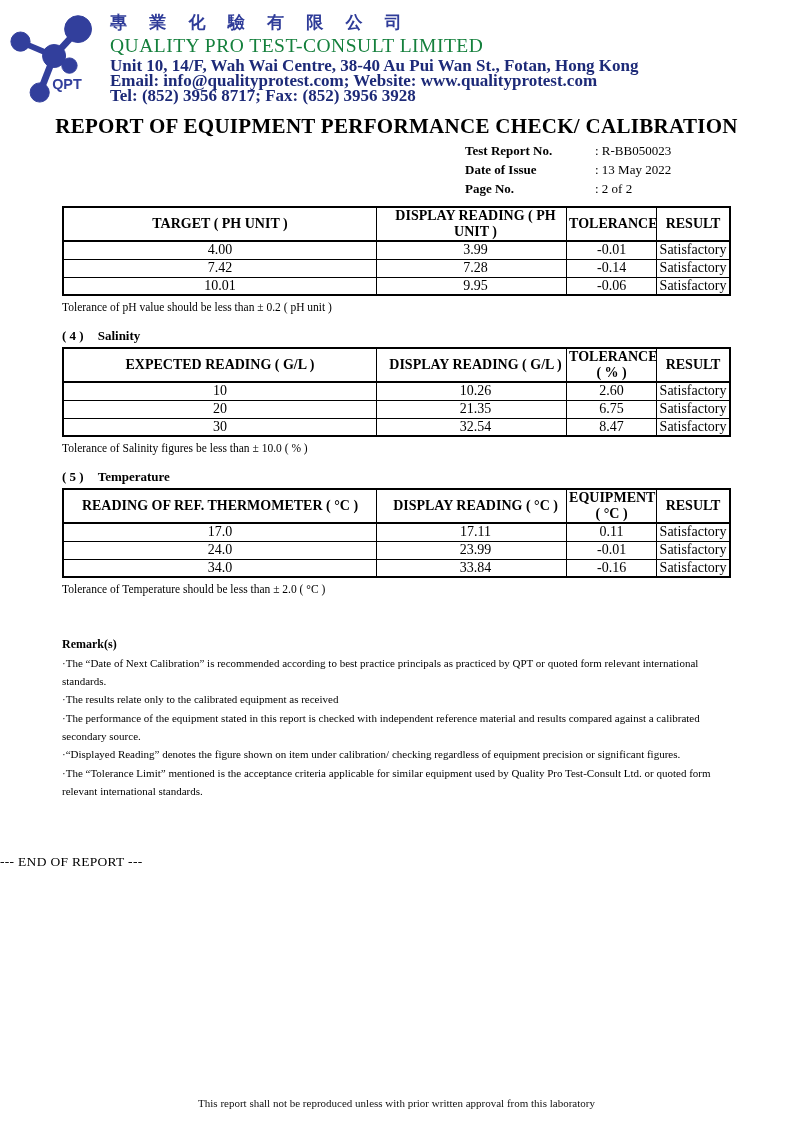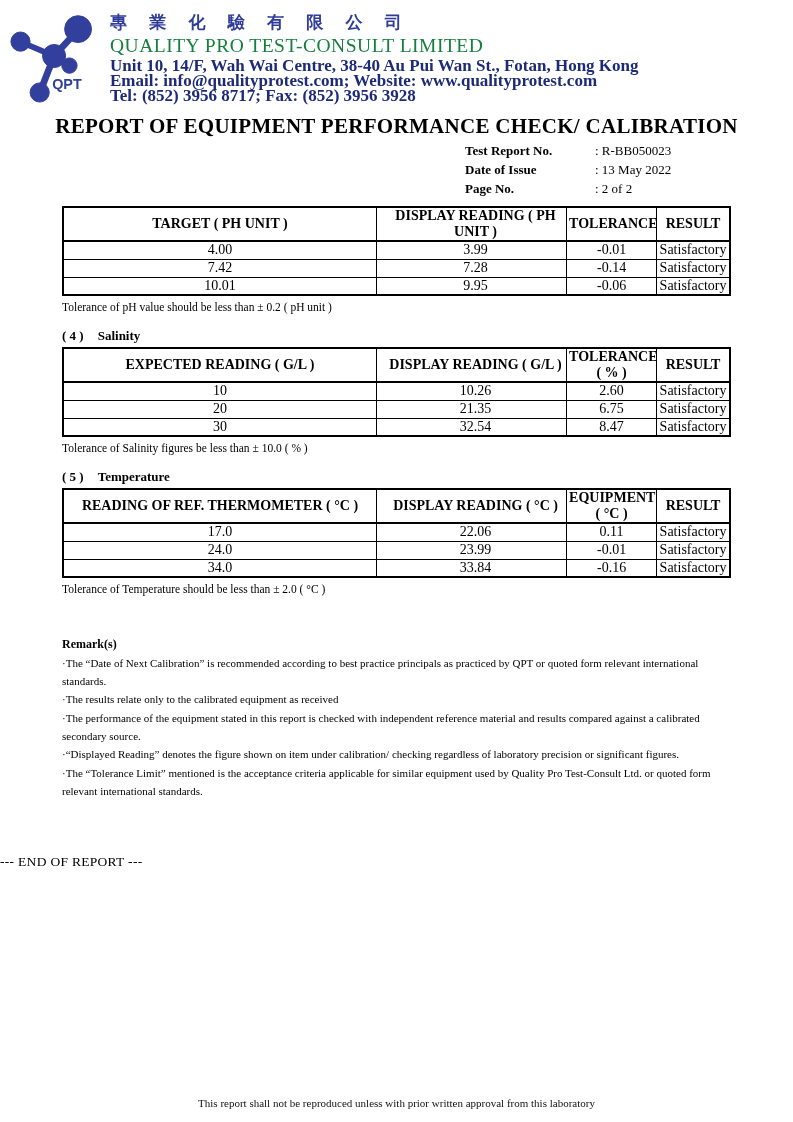--- a/index.html
+++ b/index.html
@@ -234,21 +234,21 @@
         <tr>
           <th>READING OF REF. THERMOMETER ( °C )</th>
           <th>DISPLAY READING ( °C )</th>
           <th>EQUIPMENT ( °C )</th>
           <th>RESULT</th>
         </tr>
       </thead>
       <tbody>
         <tr>
           <td>17.0</td>
-          <td>22.06</td>
+          <td>17.11</td>
           <td>0.11</td>
           <td>Satisfactory</td>
         </tr>
         <tr>
           <td>24.0</td>
           <td>23.99</td>
           <td>-0.01</td>
           <td>Satisfactory</td>
         </tr>
         <tr>
@@ -260,21 +260,21 @@
       </tbody>
     </table>
   <div class="tolerance-note">Tolerance of Temperature should be less than ± 2.0 ( °C )</div>
 
   <div class="remarks">
     <div class="remarks-heading">Remark(s)</div>
     <div>
         <p class="remark-item">·The “Date of Next Calibration” is recommended according to best practice principals as practiced by QPT or quoted form relevant international standards.</p>
         <p class="remark-item">·The results relate only to the calibrated equipment as received</p>
         <p class="remark-item">·The performance of the equipment stated in this report is checked with independent reference material and results compared against a calibrated secondary source.</p>
-        <p class="remark-item">·“Displayed Reading” denotes the figure shown on item under calibration/ checking regardless of laboratory precision or significant figures.</p>
+        <p class="remark-item">·“Displayed Reading” denotes the figure shown on item under calibration/ checking regardless of equipment precision or significant figures.</p>
         <p class="remark-item">·The “Tolerance Limit” mentioned is the acceptance criteria applicable for similar equipment used by Quality Pro Test-Consult Ltd. or quoted form relevant international standards.</p>
       </div>
   </div>
 
   <div class="end-of-report">--- END OF REPORT ---</div>
 
   <div class="page-footer">This report shall not be reproduced unless with prior written approval from this laboratory</div>
 
 </div>
 

